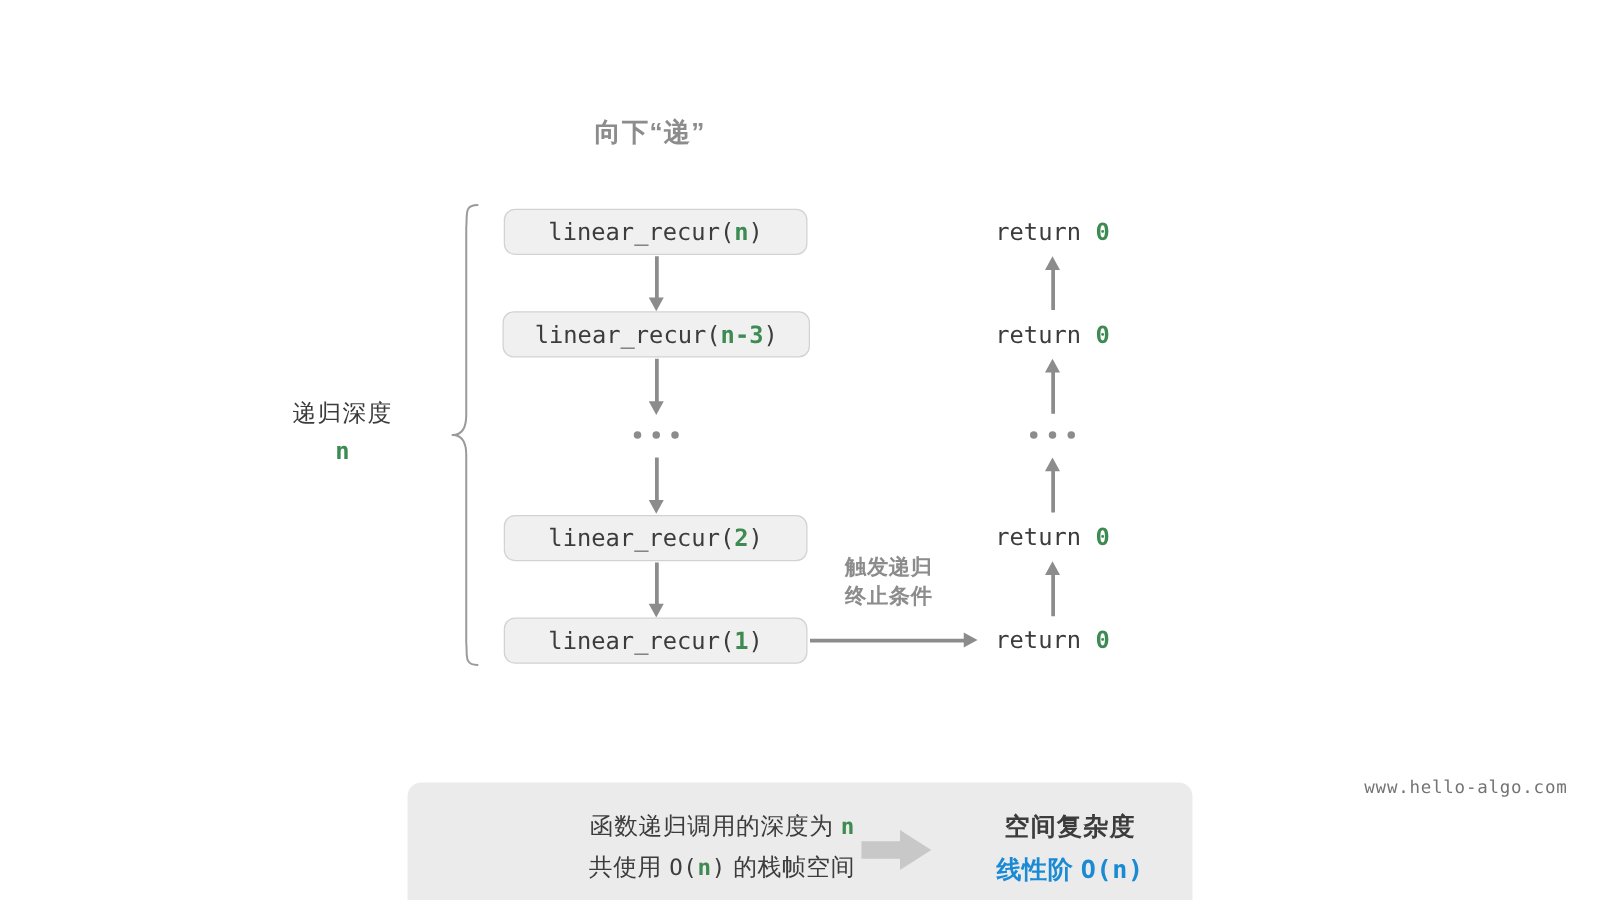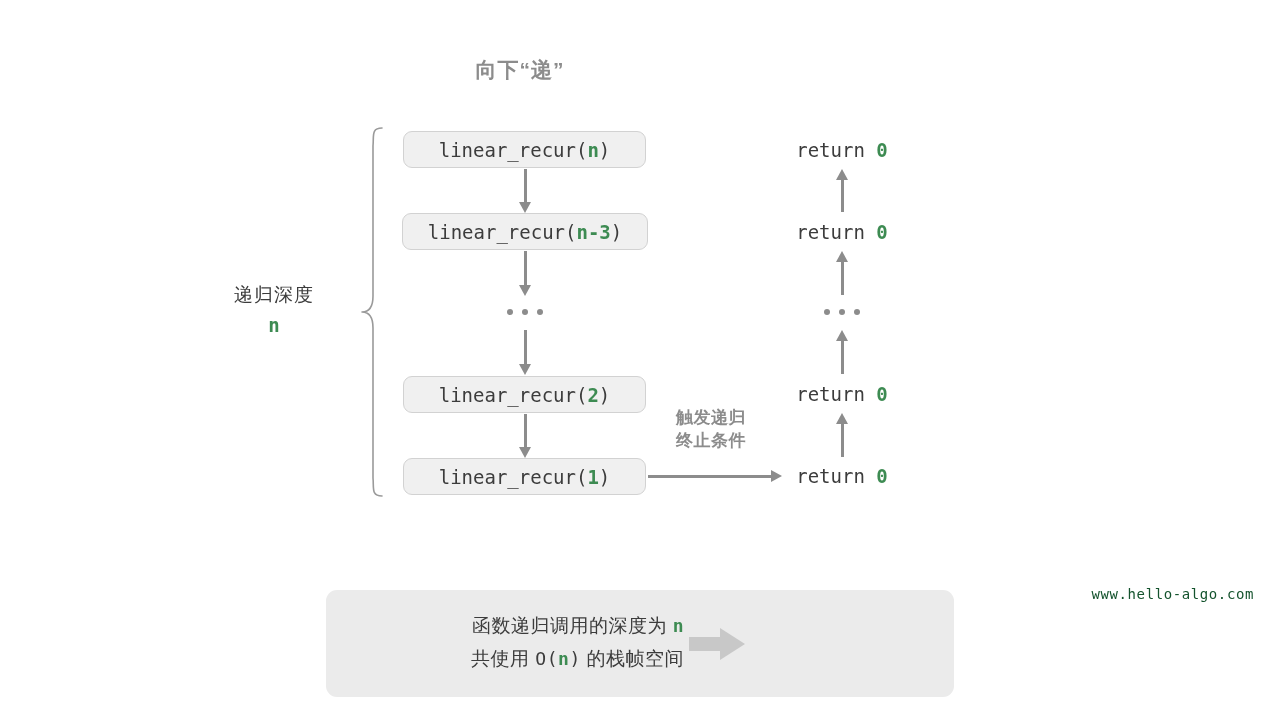--- a/index.html
+++ b/index.html
@@ -11,20 +11,21 @@
     width: 1280px;
     height: 720px;
     background: #ffffff;
     font-family: "Liberation Sans", "DejaVu Sans", sans-serif;
     overflow: hidden;
   }
   #canvas {
     position: relative;
     width: 1280px;
     height: 620px;
+    margin-top: 36px;
   }
 
   
   .col-header {
     position: absolute;
     font-size: 21px;
     font-weight: bold;
     color: #8c8c8c;
     letter-spacing: 1px;
     white-space: nowrap;
@@ -246,21 +247,21 @@
     font-family: "DejaVu Sans Mono", "Liberation Mono", monospace;
   }
 
   
   #watermark {
     position: absolute;
     right: 26px;
     bottom: 18px;
     font-family: "DejaVu Sans Mono", "Liberation Mono", monospace;
     font-size: 14px;
-    color: #14532d;
+    color: #737373;
     letter-spacing: 0.6px;
     white-space: nowrap;
   }
 </style>
 </head>
 <body>
 
 <div id="canvas">
 
   <div class="col-header" id="header-down">向下“递”</div>
@@ -392,17 +393,24 @@
         <span>共使用</span>
         <span class="mono">O(</span><span class="grn">n</span><span class="mono">)</span>
         <span>的栈帧空间</span>
       </div>
     </div>
 
     <svg id="block-arrow" viewBox="0 0 56 32">
       <path d="M0 9 H31 V0 L56 16 L31 32 V23 H0 Z" fill="#c8c8c8"></path>
     </svg>
 
+    <div id="summary-right">
+      <div class="title">空间复杂度</div>
+      <div class="result">
+        <span>线性阶</span>
+        <span class="mono">O(n)</span>
+      </div>
+    </div>
   </div>
 
   <div id="watermark">www.hello-algo.com</div>
 
 </div>
 
 </body></html>

